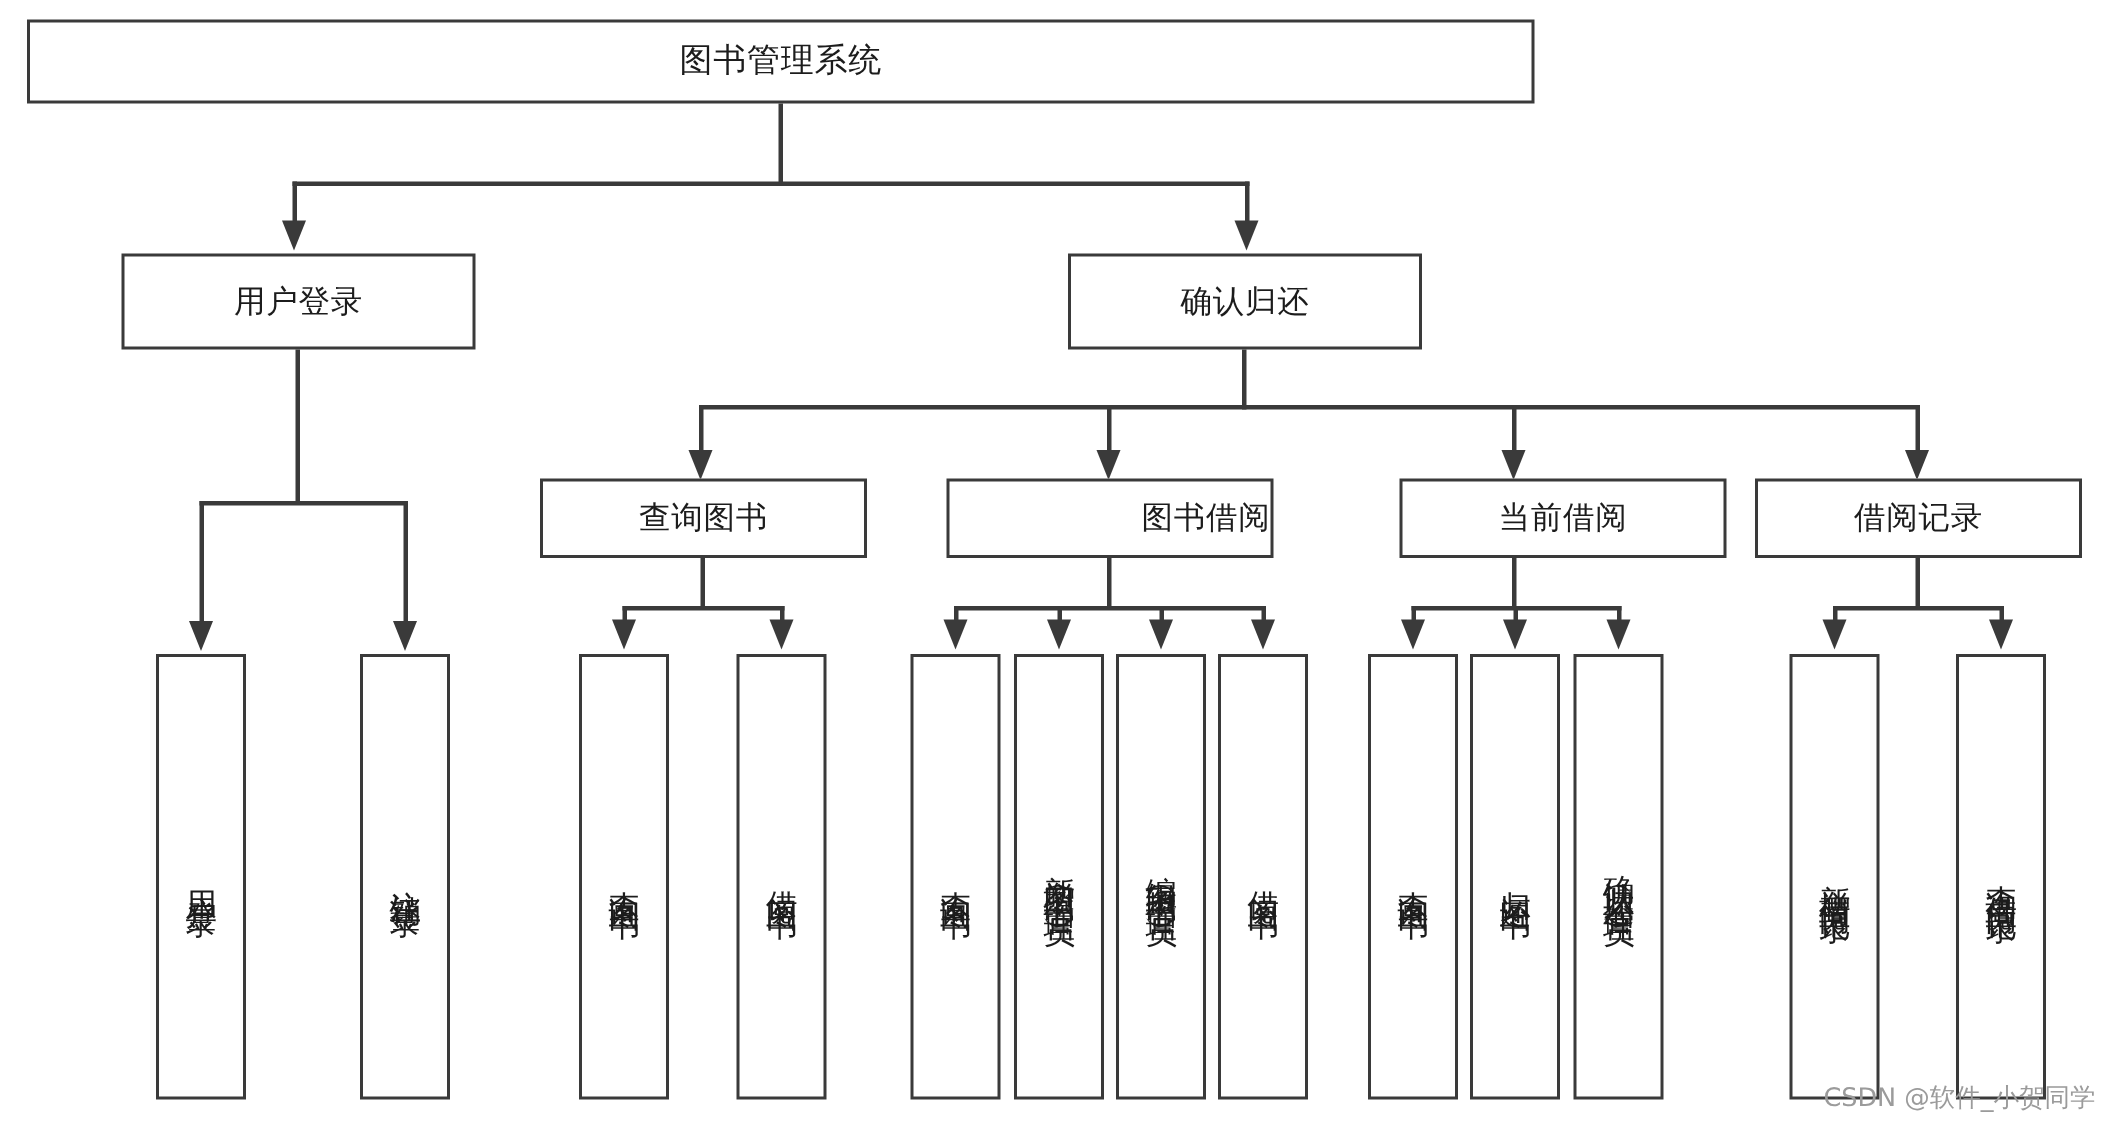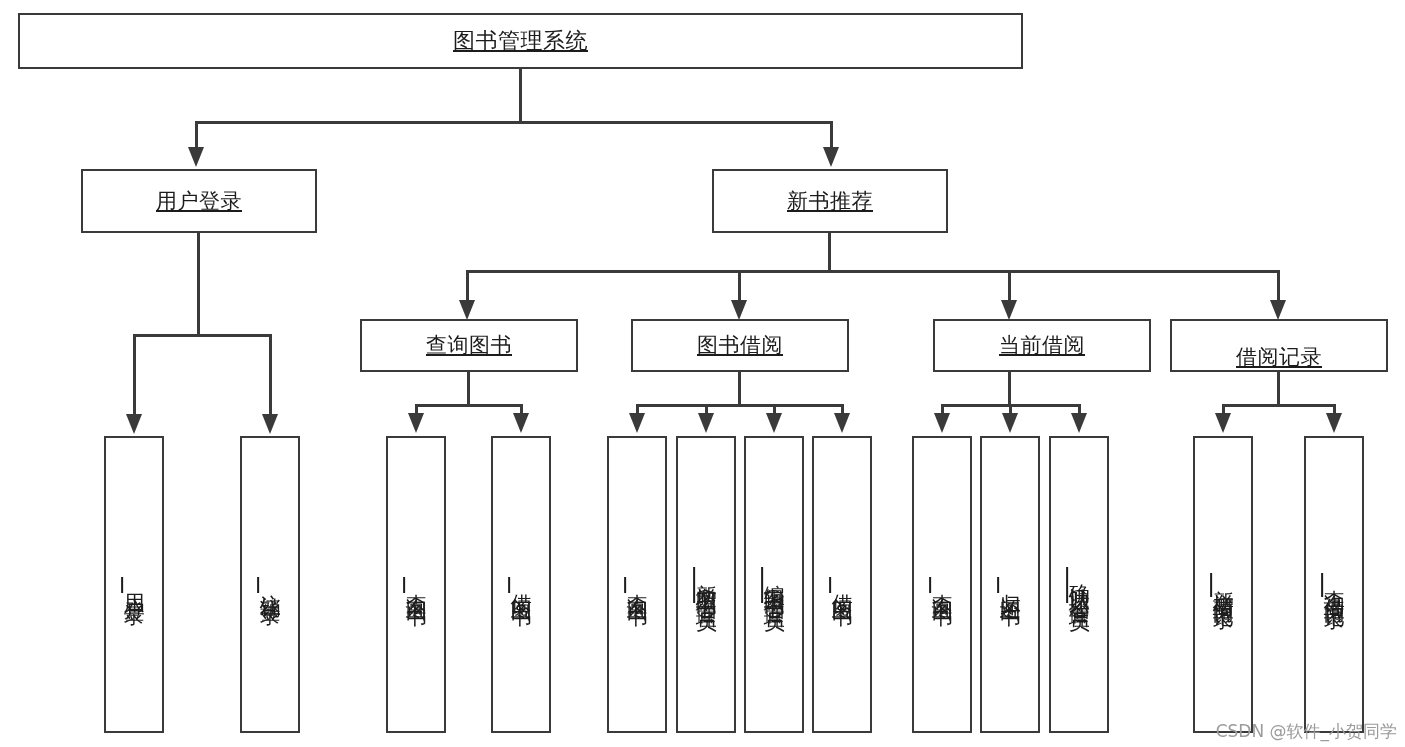--- a/index.html
+++ b/index.html
@@ -23,21 +23,20 @@
     position: absolute;
     box-sizing: border-box;
     background: #ffffff;
     border: 2px solid #3a3a3a;
     display: flex;
     align-items: center;
     justify-content: center;
     color: #1c1c1c;
     line-height: 1.25;
     text-align: center;
-    text-decoration: underline;
   }
   .node.h {
     font-size: 21px;
     letter-spacing: 0.5px;
   }
   .node.root {
     font-size: 22px;
   }
   .node.v {
     writing-mode: vertical-rl;
@@ -97,21 +96,21 @@
   <div class="arrow" style="left:188px; top:147px;"></div>
 
   <div class="conn vline" style="left:830px; top:121px; width:3px; height:28px;"></div>
   <div class="arrow" style="left:823px; top:147px;"></div>
 
   <div class="node h" style="left:81px; top:169px; width:236px; height:64px;">
     <span>用户登录</span>
   </div>
 
   <div class="node h" style="left:712px; top:169px; width:236px; height:64px;">
-    <span>新书推荐</span>
+    <span>确认归还</span>
   </div>
 
   <div class="conn vline" style="left:197px; top:233px; width:3px; height:103px;"></div>
   <div class="conn hline" style="left:133px; top:334px; width:139px; height:3px;"></div>
   <div class="conn vline" style="left:133px; top:334px; width:3px; height:82px;"></div>
   <div class="arrow" style="left:126px; top:414px;"></div>
   <div class="conn vline" style="left:269px; top:334px; width:3px; height:82px;"></div>
   <div class="arrow" style="left:262px; top:414px;"></div>
 
   <div class="conn vline" style="left:828px; top:233px; width:3px; height:40px;"></div>
@@ -125,27 +124,27 @@
 
   <div class="conn vline" style="left:1008px; top:270px; width:3px; height:32px;"></div>
   <div class="arrow" style="left:1001px; top:300px;"></div>
 
   <div class="conn vline" style="left:1277px; top:270px; width:3px; height:32px;"></div>
   <div class="arrow" style="left:1270px; top:300px;"></div>
 
   <div class="node h" style="left:360px; top:319px; width:218px; height:53px;">
     <span>查询图书</span>
   </div>
-  <div class="node h" style="left:631px; top:319px; width:218px; height:53px;">
+  <div class="node h" style="left:631px; top:319px; width:218px; height:53px;justify-content:flex-end;">
     <span>图书借阅</span>
   </div>
   <div class="node h" style="left:933px; top:319px; width:218px; height:53px;">
     <span>当前借阅</span>
   </div>
-  <div class="node h" style="left:1170px; top:319px; width:218px; height:53px;align-items:flex-end;">
+  <div class="node h" style="left:1170px; top:319px; width:218px; height:53px;">
     <span>借阅记录</span>
   </div>
 
   <div class="conn vline" style="left:467px; top:372px; width:3px; height:34px;"></div>
   <div class="conn hline" style="left:415px; top:404px; width:108px; height:3px;"></div>
   <div class="conn vline" style="left:415px; top:404px; width:3px; height:12px;"></div>
   <div class="arrow" style="left:408px; top:413px;"></div>
   <div class="conn vline" style="left:520px; top:404px; width:3px; height:12px;"></div>
   <div class="arrow" style="left:513px; top:413px;"></div>
 

